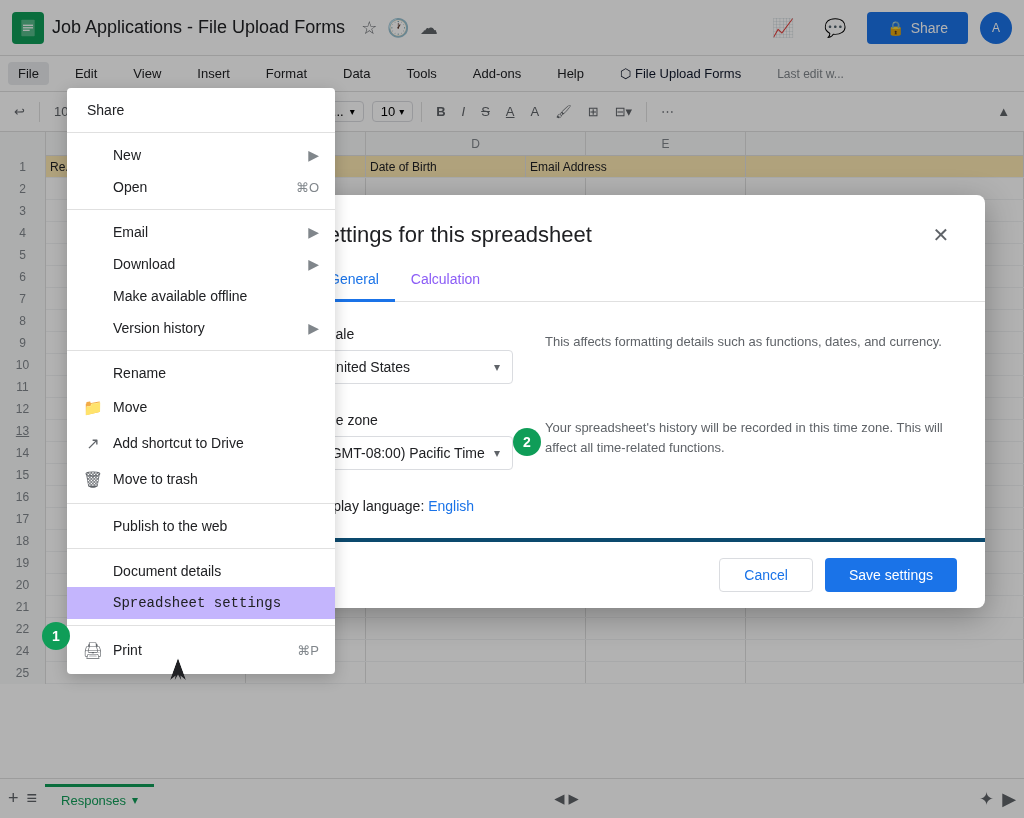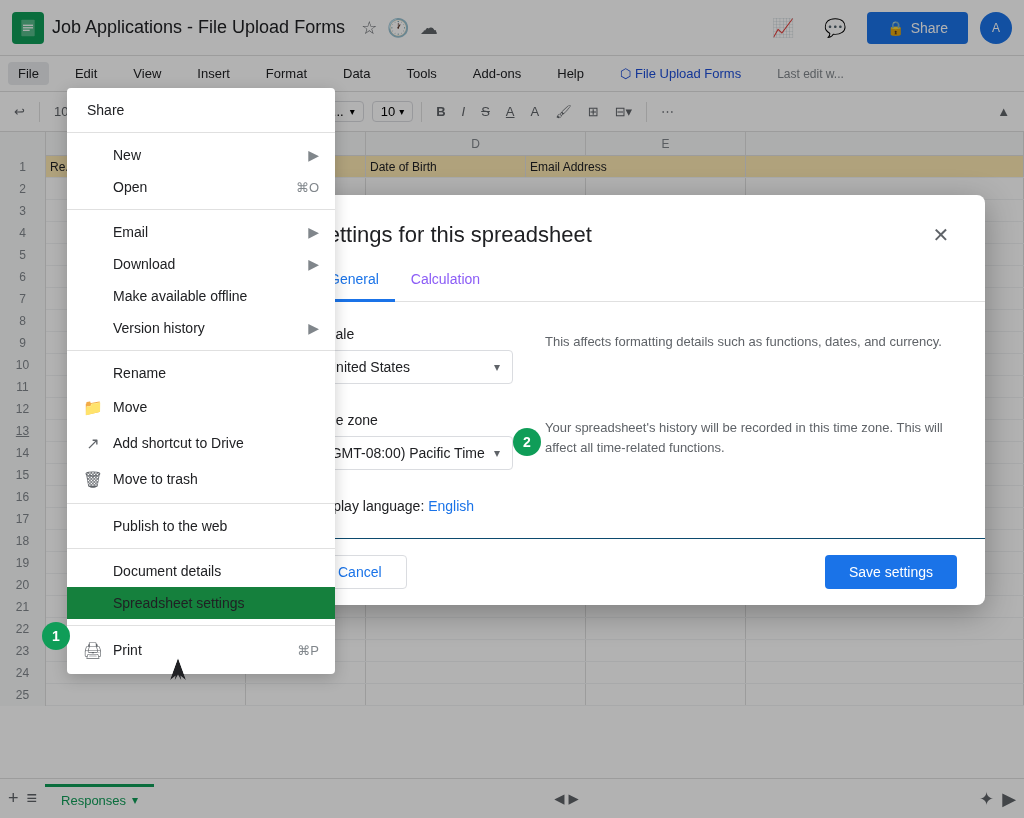--- a/index.html
+++ b/index.html
@@ -61,21 +61,21 @@
     .modal-tab.active { color: #1a73e8; border-bottom-color: #1a73e8; font-weight: 500; }
     .modal-body { padding: 24px 28px; }
     .setting-row { display: flex; align-items: flex-start; margin-bottom: 28px; gap: 32px; }
     .setting-label { font-size: 14px; color: #202124; margin-bottom: 8px; }
     .setting-left { flex: 0 0 200px; }
     .setting-right { flex: 1; font-size: 13px; color: #5f6368; line-height: 1.5; padding-top: 6px; }
     .select-box { display: flex; align-items: center; border: 1px solid #dadce0; border-radius: 4px; padding: 8px 12px; font-size: 14px; color: #202124; cursor: pointer; gap: 8px; min-width: 160px; }
     .select-arrow { color: #5f6368; font-size: 12px; margin-left: auto; }
     .display-language { font-size: 14px; color: #202124; }
     .display-language a { color: #1a73e8; text-decoration: none; }
-    .modal-footer { display: flex; justify-content: space-between; padding: 16px 28px; gap: 12px; border-top: 1px solid #0c4a6e; }
+    .modal-footer { display: flex; justify-content: flex-end; padding: 16px 28px; gap: 12px; border-top: 4px solid #0c4a6e; }
     .btn-cancel { padding: 8px 24px; font-size: 14px; color: #1a73e8; border: 1px solid #dadce0; border-radius: 4px; cursor: pointer; background: white; font-weight: 500; }
     .btn-save { padding: 8px 24px; font-size: 14px; color: white; background: #1a73e8; border: none; border-radius: 4px; cursor: pointer; font-weight: 500; }
 
     
     .step-badge { width: 28px; height: 28px; border-radius: 50%; background: #0f9d58; color: white; display: flex; align-items: center; justify-content: center; font-size: 14px; font-weight: 700; position: absolute; z-index: 200; }
 
     
     .bottom-bar { position: absolute; bottom: 0; left: 0; right: 0; height: 40px; background: white; border-top: 1px solid #e0e0e0; display: flex; align-items: center; padding: 0 8px; gap: 8px; }
     .sheet-tab { padding: 6px 16px; font-size: 13px; color: #0f9d58; border-top: 3px solid #0f9d58; cursor: pointer; display: flex; align-items: center; gap: 6px; }
   </style>
@@ -115,21 +115,21 @@
 <div class="menu-bar" style="background: white; border-bottom: 1px solid #e0e0e0; gap: 16px;">
   <span class="menu-item active">File</span>
   <span class="menu-item">Edit</span>
   <span class="menu-item">View</span>
   <span class="menu-item">Insert</span>
   <span class="menu-item">Format</span>
   <span class="menu-item">Data</span>
   <span class="menu-item">Tools</span>
   <span class="menu-item">Add-ons</span>
   <span class="menu-item">Help</span>
-  <span class="menu-item" style="color: #1d4ed8;">⬡ File Upload Forms</span>
+  <span class="menu-item" style="color: #0f172a;">⬡ File Upload Forms</span>
   <span class="menu-item" style="color: #80868b; font-size: 12px;">Last edit w...</span>
 </div>
 
 <div class="toolbar">
   <button class="toolbar-btn">↩</button>
   <div class="toolbar-sep"></div>
   <button class="toolbar-btn">100%</button>
   <div class="toolbar-sep"></div>
   <button class="toolbar-btn">%</button>
   <button class="toolbar-btn">.0</button>
@@ -341,28 +341,20 @@
     </div>
       <div class="sheet-row">
       <div class="row-num-col" style="height:22px;">22</div>
       <div class="sheet-cell" style="width:200px;"></div>
       <div class="sheet-cell" style="width:120px;"></div>
       <div class="sheet-cell" style="width:220px;"></div>
       <div class="sheet-cell" style="width:160px;"></div>
       <div class="sheet-cell" style="flex:1;"></div>
     </div>
       <div class="sheet-row">
-      <div class="row-num-col" style="height:22px;">23</div>
-      <div class="sheet-cell" style="width:200px;"></div>
-      <div class="sheet-cell" style="width:120px;"></div>
-      <div class="sheet-cell" style="width:220px;"></div>
-      <div class="sheet-cell" style="width:160px;"></div>
-      <div class="sheet-cell" style="flex:1;"></div>
-    </div>
-      <div class="sheet-row">
       <div class="row-num-col" style="height:22px;">24</div>
       <div class="sheet-cell" style="width:200px;"></div>
       <div class="sheet-cell" style="width:120px;"></div>
       <div class="sheet-cell" style="width:220px;"></div>
       <div class="sheet-cell" style="width:160px;"></div>
       <div class="sheet-cell" style="flex:1;"></div>
     </div>
       <div class="sheet-row">
       <div class="row-num-col" style="height:22px;">25</div>
       <div class="sheet-cell" style="width:200px;"></div>
@@ -437,21 +429,21 @@
       <span class="icon-placeholder"></span>
       <span>Publish to the web</span>
     </div>
   </div>
 
   <div class="menu-section">
     <div class="dropdown-item">
       <span class="icon-placeholder"></span>
       <span>Document details</span>
     </div>
-    <div class="dropdown-item active" style="background:#15803d;">
+    <div class="dropdown-item active" style="background:#c4b5fd;font-family:Liberation Mono, monospace;">
       <span class="icon-placeholder"></span>
       <span>Spreadsheet settings</span>
     </div>
   </div>
 
   <div class="menu-section">
     <div class="dropdown-item">
       <span class="icon">🖨</span>
       <span>Print</span>
       <span class="shortcut">⌘P</span>

